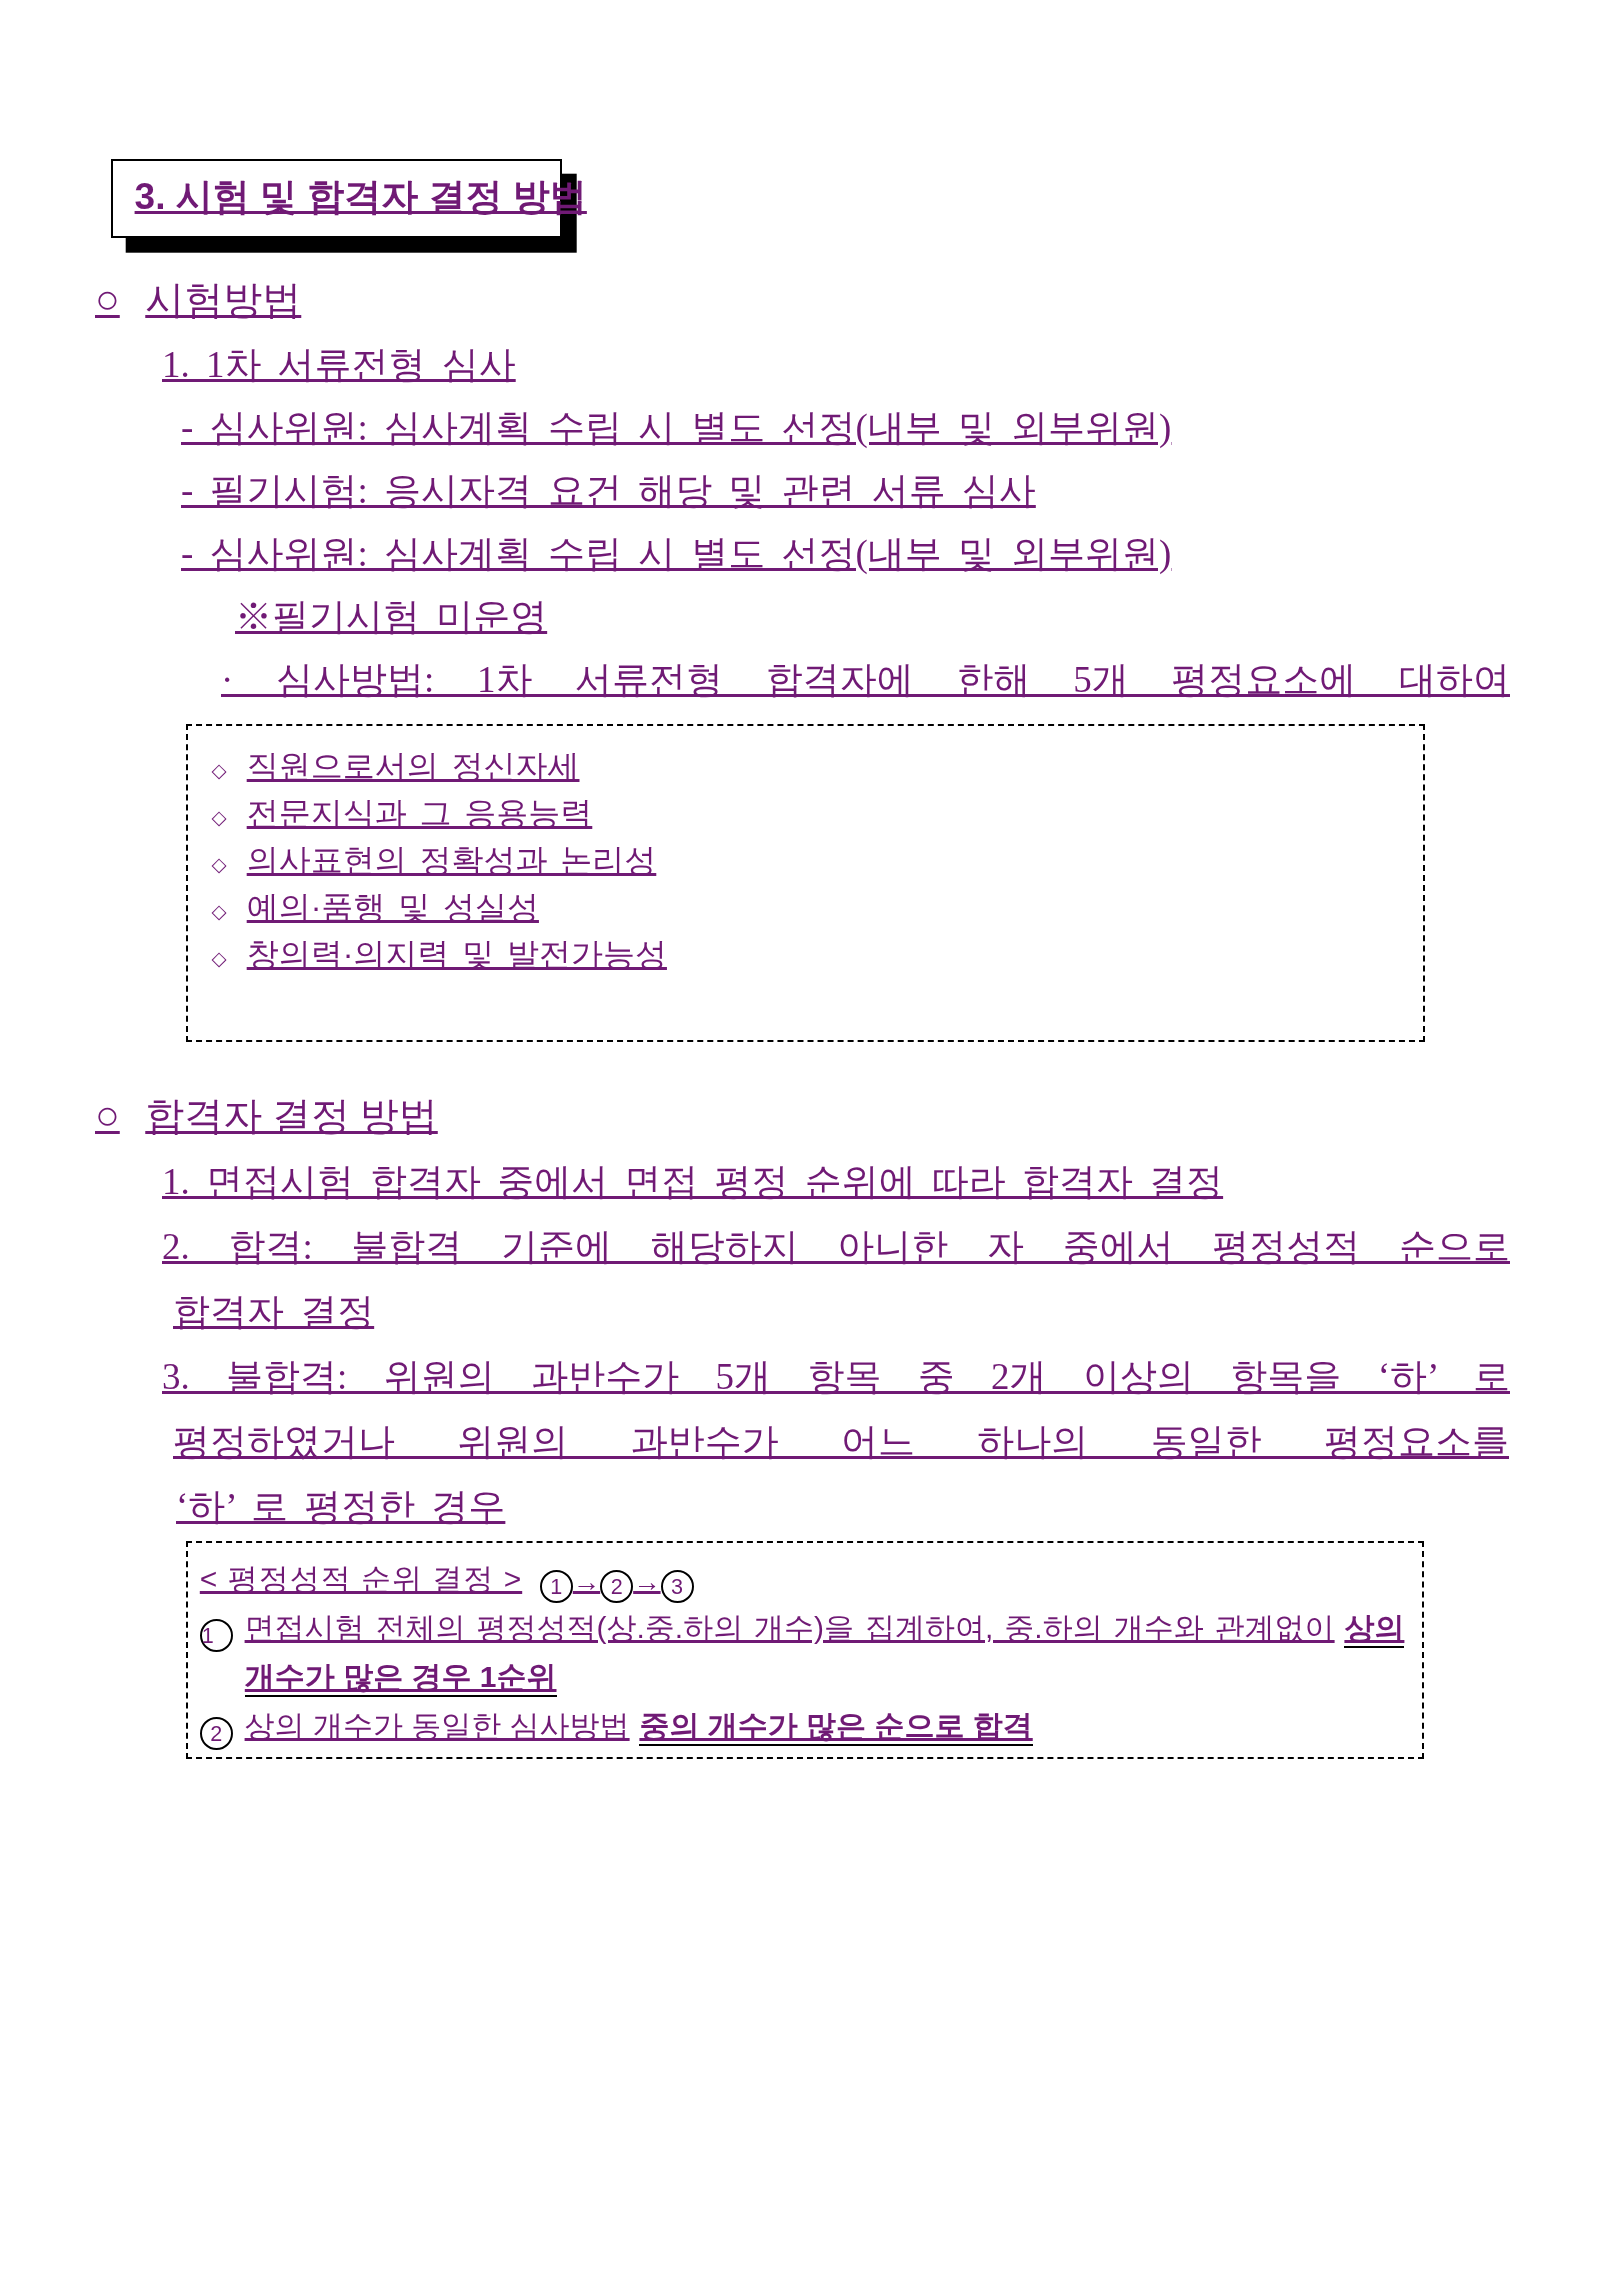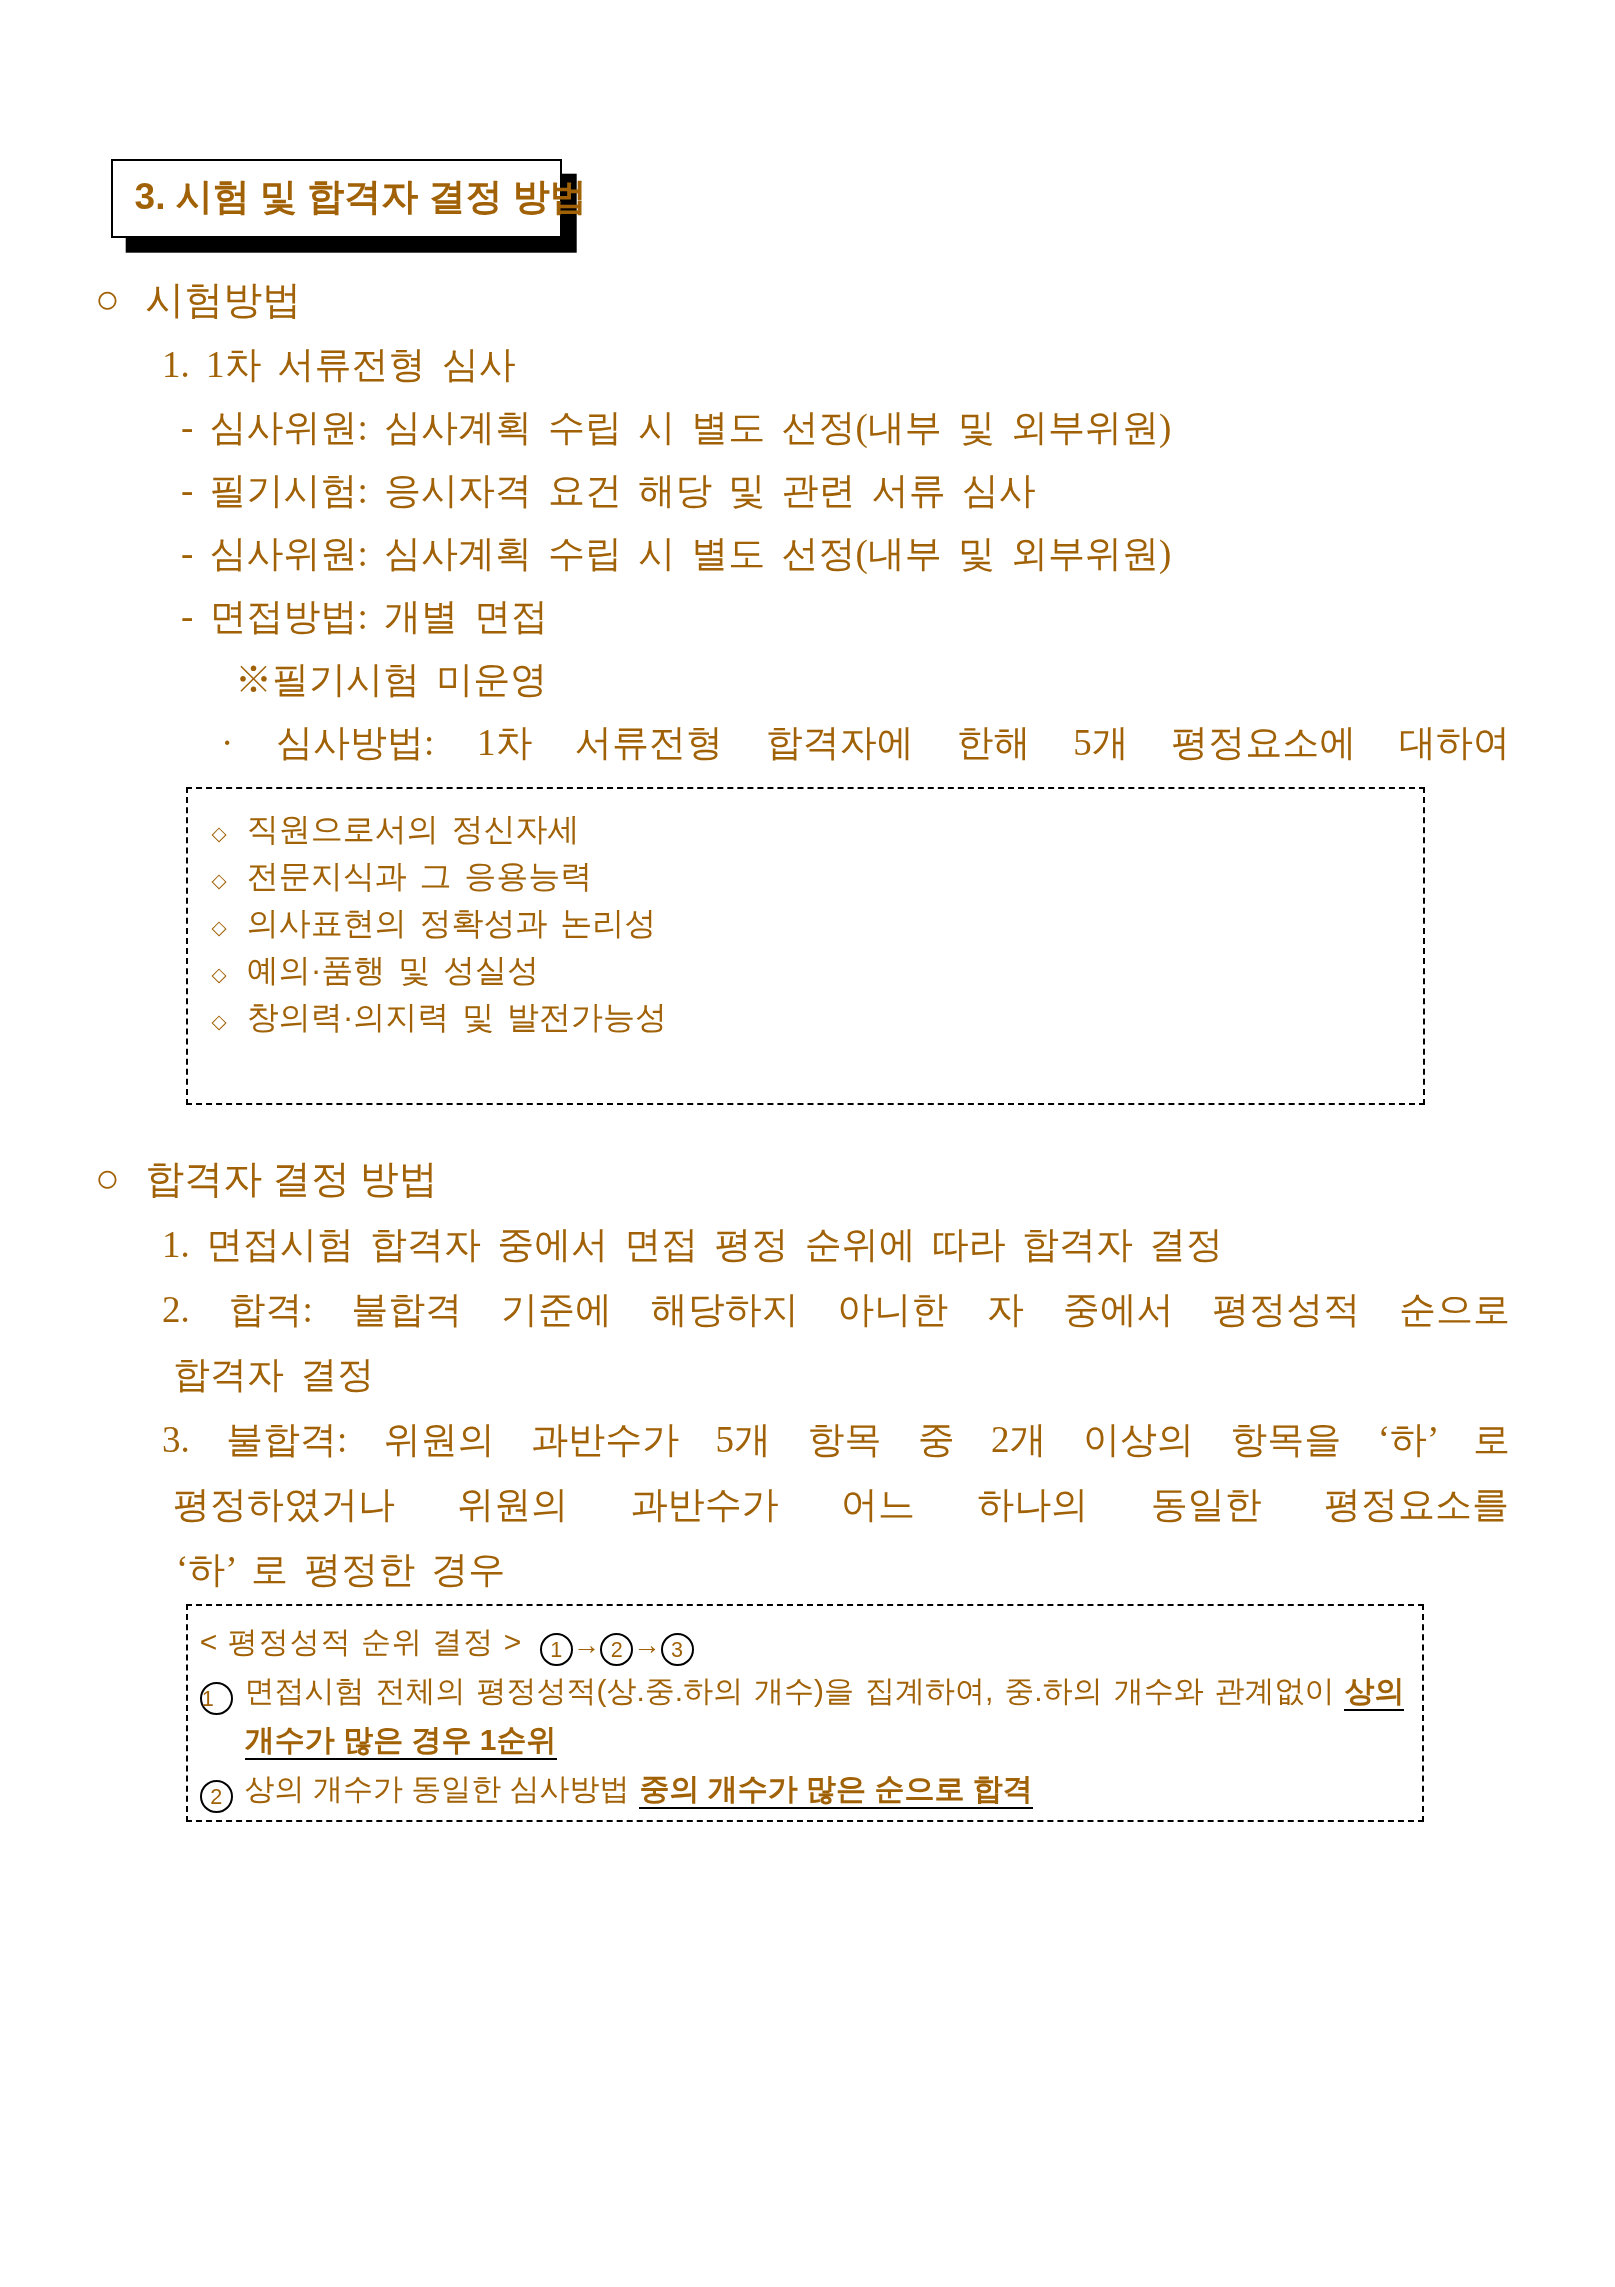--- a/index.html
+++ b/index.html
@@ -1,19 +1,20 @@
 <!DOCTYPE html>
 <html><head>
 <meta charset="utf-8">
 <style>
   html,body{margin:0;padding:0;background:#e8e8e8;}
   .page{
-    position:relative;width:1615px;height:2288px;background:#ffffff;color:#a16207;
+    position:relative;width:1615px;height:2288px;background:#ffffff;color:#701a75;
     overflow:hidden;line-height:0;
     font-family:"Liberation Serif","DejaVu Serif",serif;
+    text-decoration:underline;
   }
   
   .title-box{
     display:block;box-sizing:border-box;
     margin:159px 0 0 111px;width:451px;height:79px;
     border:2.9px solid #000;box-shadow:14.7px 14.7px 0 #000;
     font-family:"Liberation Sans","DejaVu Sans",sans-serif;
     font-weight:bold;font-size:37px;line-height:72px;
     padding-left:21.6px;white-space:nowrap;letter-spacing:0;
   }
@@ -68,21 +69,20 @@
   </div>
 
   <div class="h-line h1">
     <span class="o-bullet">○</span><span>시험방법</span>
   </div>
 
   <div class="line ind-num">1. 1차 서류전형 심사</div>
   <div class="line ind-dash">- 심사위원: 심사계획 수립 시 별도 선정(내부 및 외부위원)</div>
   <div class="line ind-dash">- 필기시험: 응시자격 요건 해당 및 관련 서류 심사</div>
   <div class="line ind-dash">- 심사위원: 심사계획 수립 시 별도 선정(내부 및 외부위원)</div>
-  <div class="line ind-dash">- 면접방법: 개별 면접</div>
   <div class="line ind-note">※필기시험 미운영</div>
   <div class="line ind-dot just w-dot">· 심사방법: 1차 서류전형 합격자에 한해 5개 평정요소에 대하여</div>
 
   <div class="dash-box box1">
     <div class="box1-item"><span class="dia-bullet">◇</span><span>직원으로서의 정신자세</span></div>
     <div class="box1-item"><span class="dia-bullet">◇</span><span>전문지식과 그 응용능력</span></div>
     <div class="box1-item"><span class="dia-bullet">◇</span><span>의사표현의 정확성과 논리성</span></div>
     <div class="box1-item"><span class="dia-bullet">◇</span><span>예의·품행 및 성실성</span></div>
     <div class="box1-item"><span class="dia-bullet">◇</span><span>창의력·의지력 및 발전가능성</span></div>
   </div>

